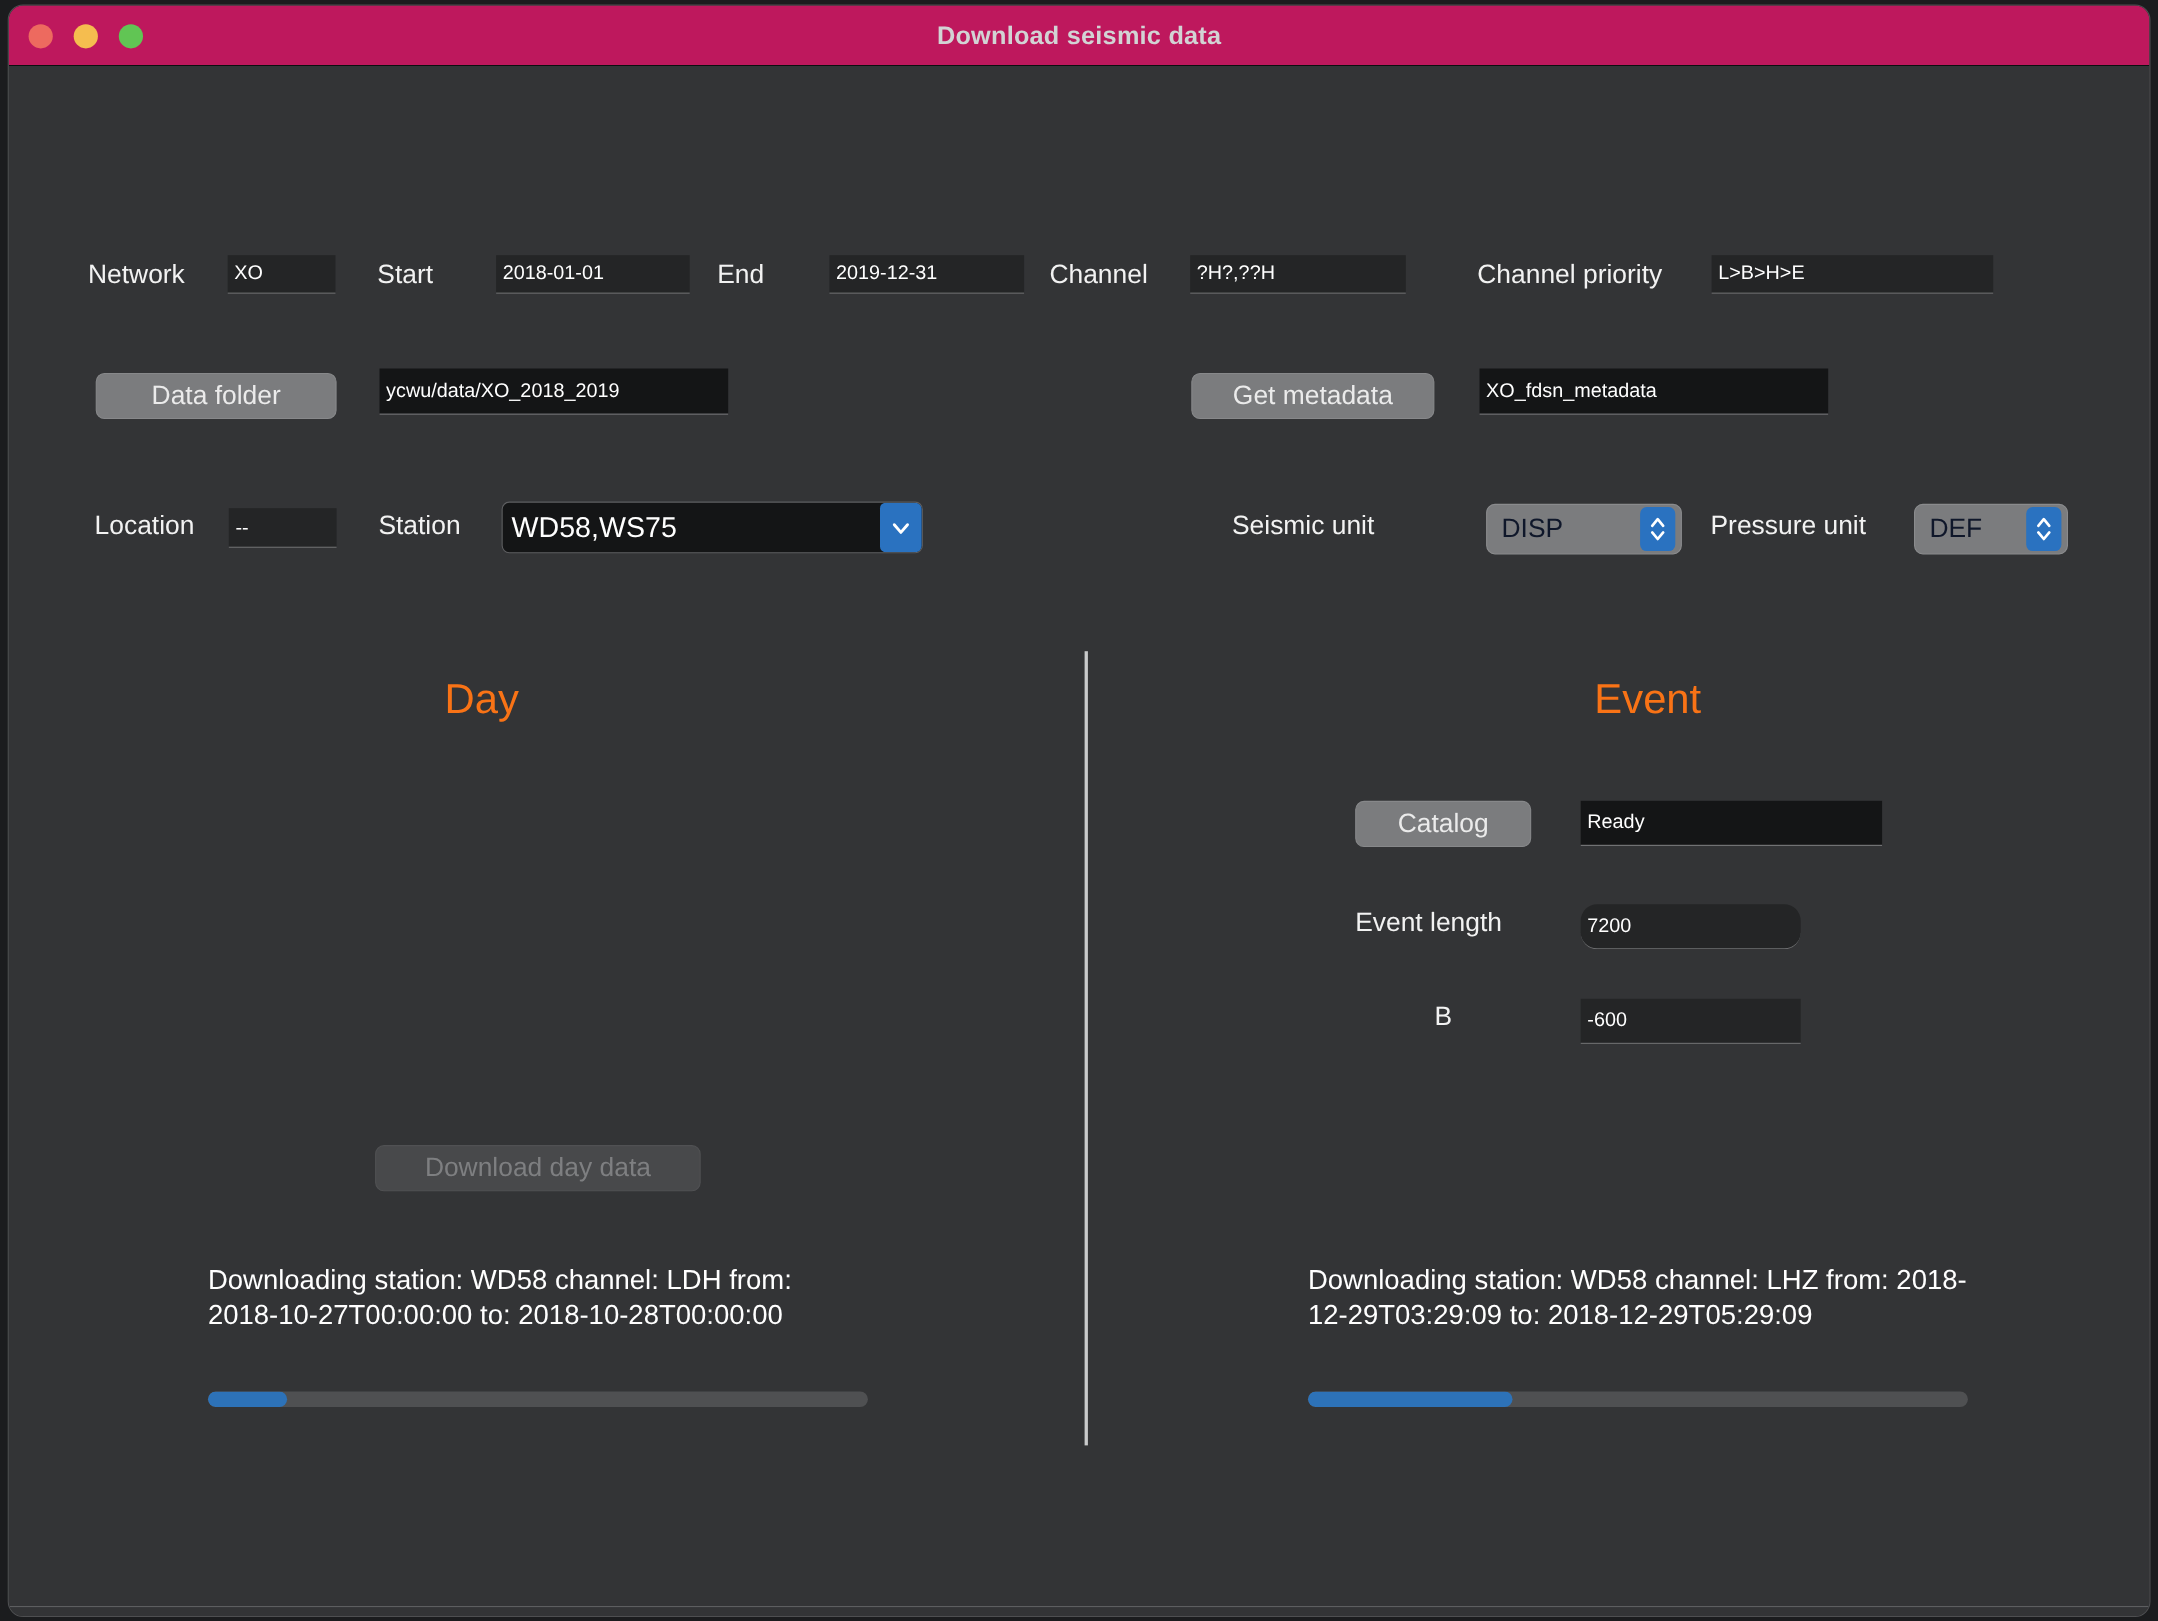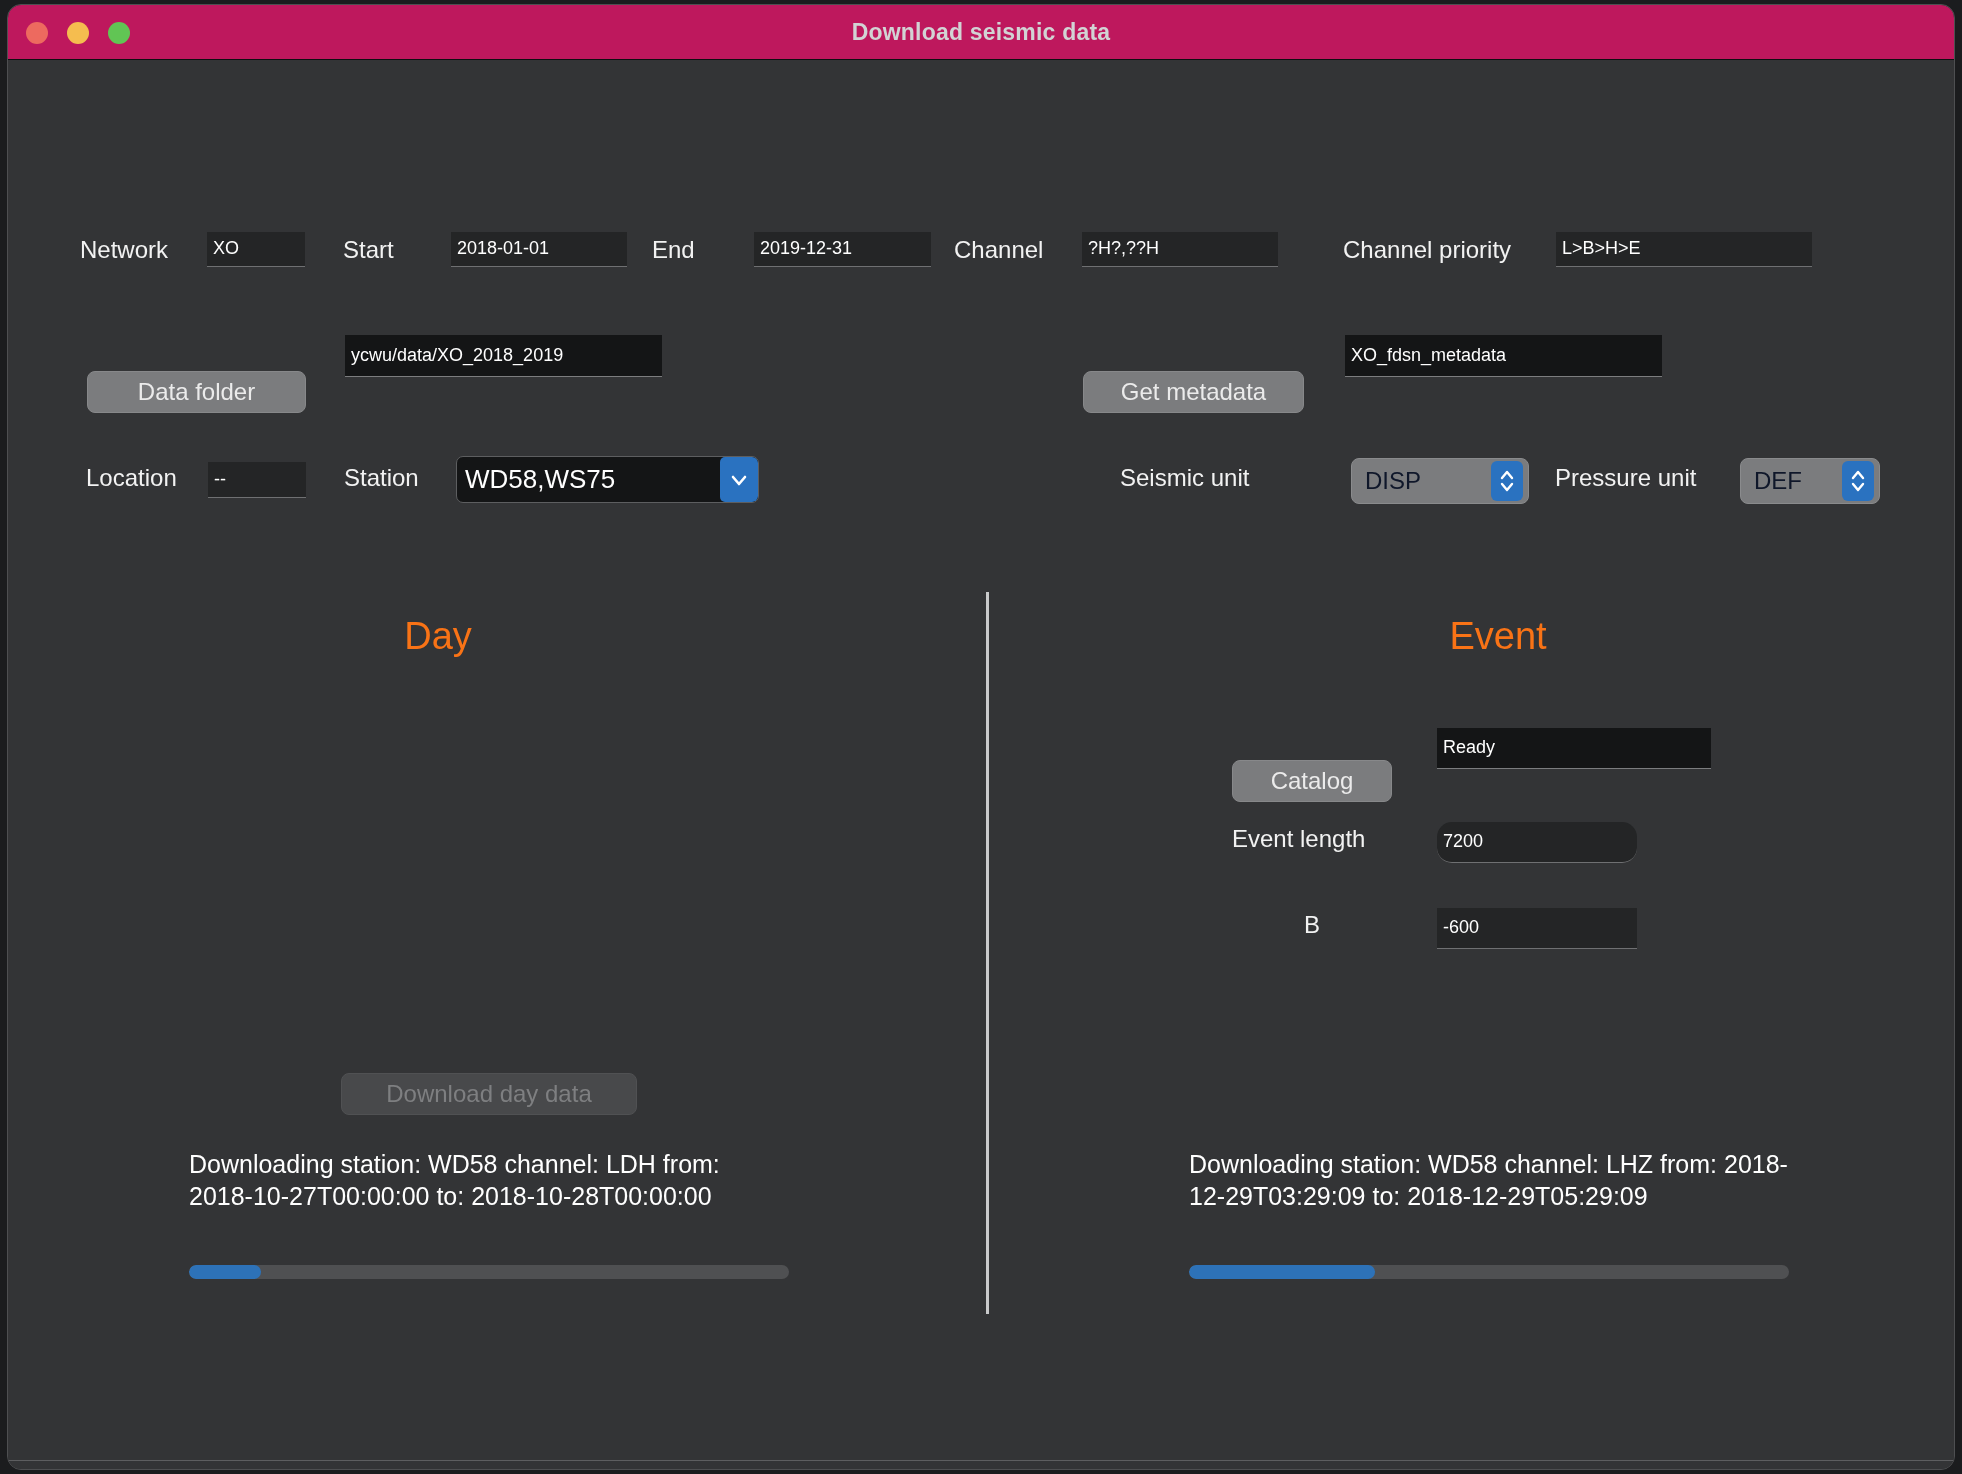--- a/index.html
+++ b/index.html
@@ -63,21 +63,20 @@
 
   .btn {
     background: #7b7c7e;
     border: 1px solid #87888a;
     border-radius: 8px;
     color: #ebebeb;
     font-family: "Liberation Sans", sans-serif;
     font-size: 24px;
     text-align: center;
     cursor: pointer;
-    margin-top: 32px;
   }
   .btn.disabled {
     background: #48494b;
     border-color: #505153;
     color: #7e7f81;
   }
 
   
   .combo {
     background: #141516;
@@ -174,21 +173,21 @@
     <div class="abs btn" style="left:79px; top:279px; width:219px; height:42px; line-height:40px;">Data folder</div>
     <input class="abs field darker" style="left: 337px; top: 275px; width: 317px; height: 42px;" value="ycwu/data/XO_2018_2019">
 
     <div class="abs btn" style="left:1075px; top:279px; width:221px; height:42px; line-height:40px;">Get metadata</div>
     <input class="abs field darker" style="left: 1337px; top: 275px; width: 317px; height: 42px;" value="XO_fdsn_metadata">
 
     <div class="abs lbl" style="left:78px; top:404px;">Location</div>
     <input class="abs field" style="left: 200px; top: 402px; width: 98px; height: 36px;" value="--">
 
     <div class="abs lbl" style="left:336px; top:404px;">Station</div>
-    <div class="abs combo" style="left:448px; top:396px; width:303px; height:47px;">
+    <div class="abs combo" style="left:448px; top:396px; width:383px; height:47px;">
       <span class="val">WD58,WS75</span>
       <span class="arrowbox">
         <svg width="20" height="20" viewBox="0 0 20 20">
           <path d="M4 7 L10 14 L16 7" fill="none" stroke="#ffffff" stroke-width="2.6" stroke-linecap="round" stroke-linejoin="round"></path>
         </svg>
       </span>
     </div>
 
     <div class="abs lbl" style="left:1112px; top:404px;">Seismic unit</div>
     <div class="abs popup" style="left:1343px; top:398px; width:178px; height:46px;">

